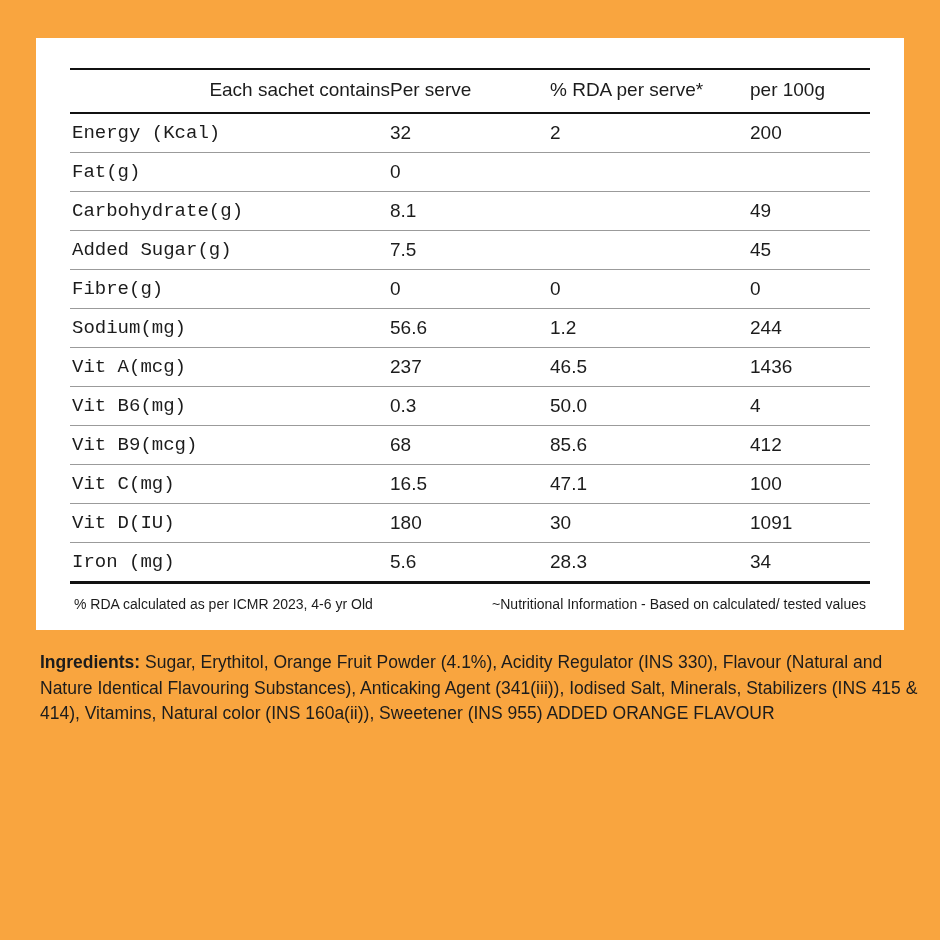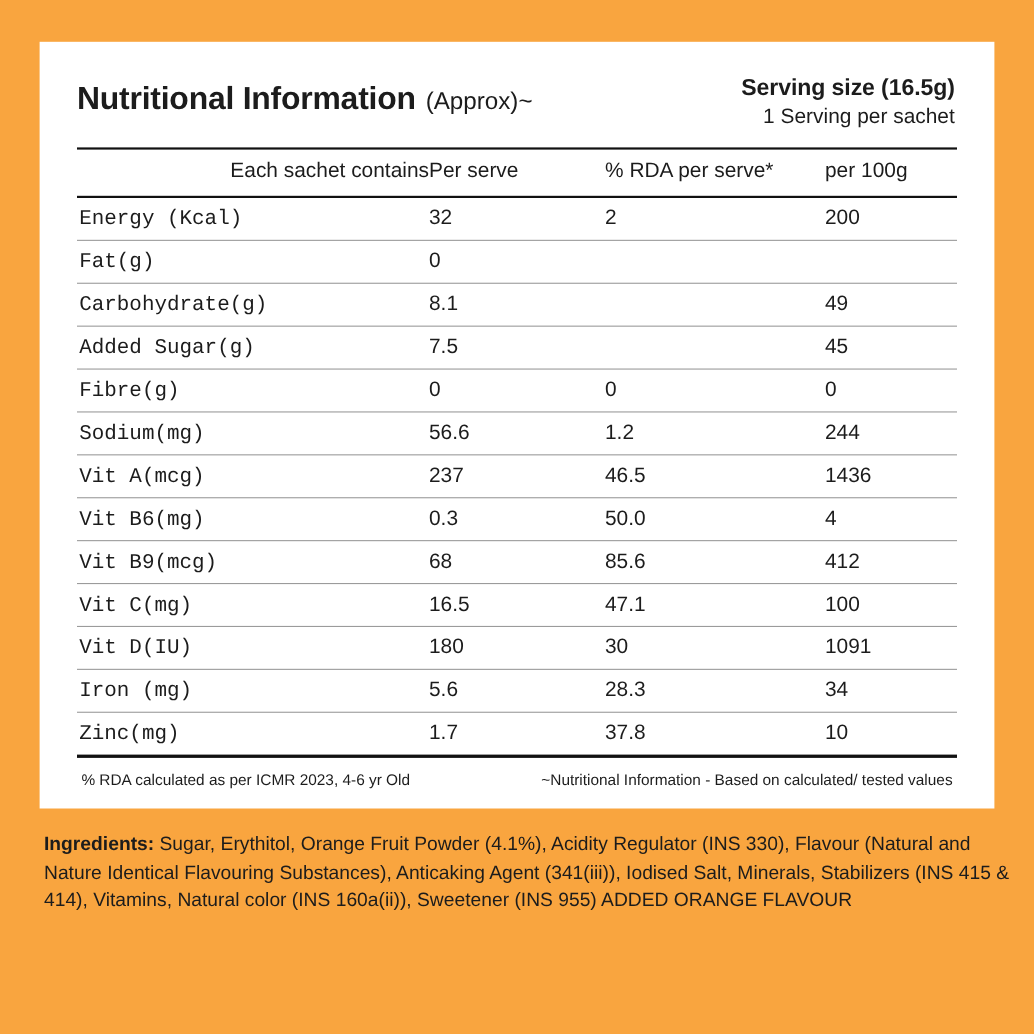--- a/index.html
+++ b/index.html
@@ -103,30 +103,20 @@
     line-height: 1.47;
     width: 900px;
   }
   .ingredients b { font-weight: bold; }
 </style>
 </head>
 <body>
 
 <div class="card">
 
-  <div class="header">
-    <div class="title-wrap">
-      <span class="title">Nutritional Information</span>
-      <span class="title-approx">(Approx)~</span>
-    </div>
-    <div class="serving">
-      <div class="serving-size">Serving size (16.5g)</div>
-      <div class="serving-per">1 Serving per sachet</div>
-    </div>
-  </div>
 
   <table>
     <colgroup>
       <col class="c1">
         <col class="c2">
         <col class="c3">
         <col class="c4">
     </colgroup>
     <thead>
       <tr>
@@ -202,26 +192,20 @@
         <td>180</td>
         <td>30</td>
         <td>1091</td>
       </tr>
       <tr>
         <td class="col-name">Iron (mg)</td>
         <td>5.6</td>
         <td>28.3</td>
         <td>34</td>
       </tr>
-      <tr>
-        <td class="col-name">Zinc(mg)</td>
-        <td>1.7</td>
-        <td>37.8</td>
-        <td>10</td>
-      </tr>
     </tbody>
   </table>
 
   <div class="footnotes">
     <div>% RDA calculated as per ICMR 2023, 4-6 yr Old</div>
     <div>~Nutritional Information - Based on calculated/ tested values</div>
   </div>
 
 </div>
 

